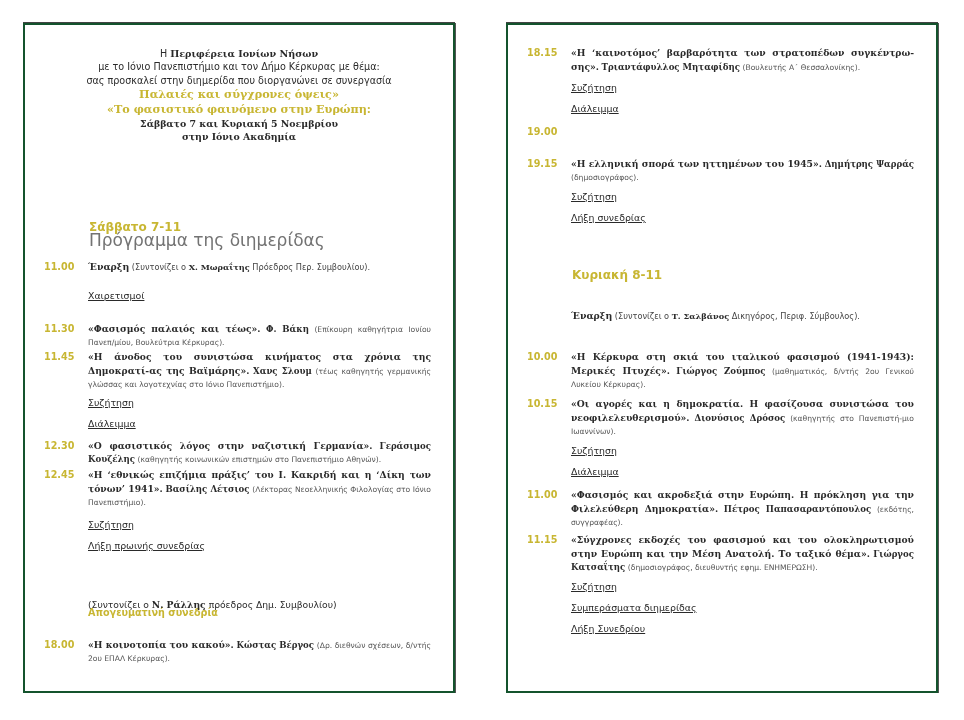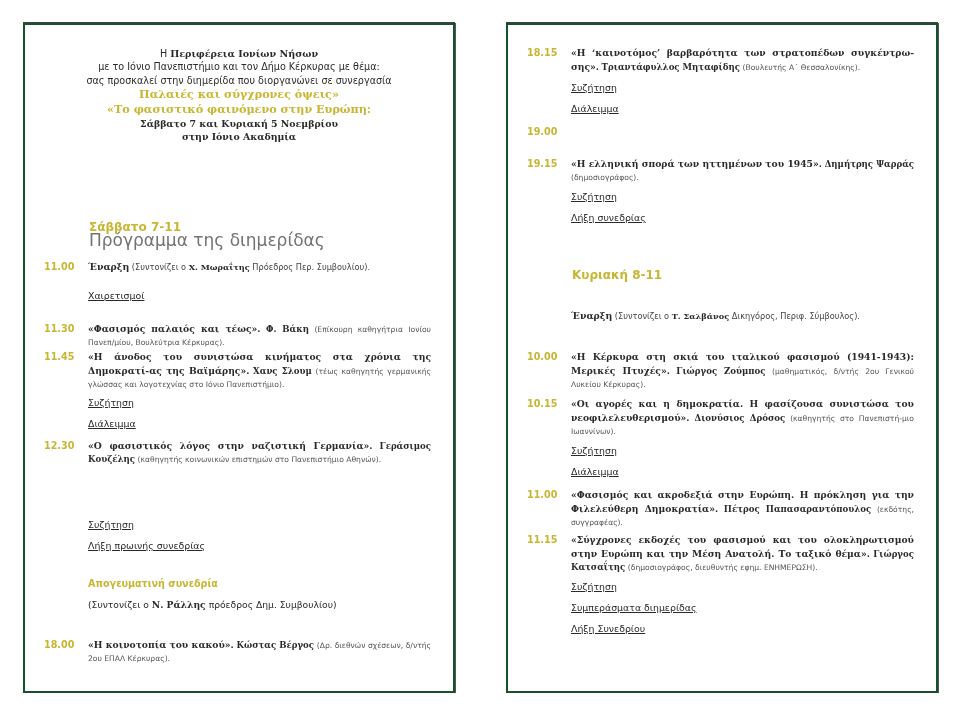--- a/index.html
+++ b/index.html
@@ -19,21 +19,21 @@
   .prog-title { position: absolute; left: 64px; top: 170px; font-size: 17px; color: #737373; margin-top: 35px; }
   .day-title { position: absolute; left: 64px; font-size: 12px; font-weight: bold; color: #c8b632; }
   .row { position: absolute; left: 0; right: 22px; font-size: 8.2px; line-height: 13px; }
   .row .time { position: absolute; left: 19px; top: 0; width: 40px; font-weight: bold;
                color: #c8b632; font-size: 9.6px; }
   .row .body { margin-left: 63px; text-align: justify; }
   .row .title { font-family: "DejaVu Serif", serif; font-weight: bold; font-size: 9.2px; color: #2a2a2a; }
   .row .speaker { font-family: "DejaVu Serif", serif; font-weight: bold; font-size: 8.6px; color: #2a2a2a; }
   .row .affil { color: #555; font-size: 7.6px; }
   .plain { position: absolute; left: 63px; font-size: 9.4px; color: #2a2a2a; text-decoration: underline; }
-  .session { position: absolute; left: 63px; font-size: 9.6px; font-weight: bold; color: #c8b632; }
+  .session { position: absolute; left: 63px; font-size: 9.6px; font-weight: bold; color: #c8b632; margin-top: 29px; }
   .mod { position: absolute; left: 63px; font-size: 9.2px; color: #2a2a2a; }
   .mod b { font-family: "DejaVu Serif", serif; }
   .opening { font-size: 8.2px; }
   .opening .lbl { font-family: "DejaVu Serif", serif; font-weight: bold; font-size: 9.4px; }
   .opening b { font-family: "DejaVu Serif", serif; }
   .opening .rest { color: #444; }
 </style>
 </head>
 <body>
 
@@ -69,20 +69,24 @@
   <div class="row" style="top:325px">
     <span class="time">11.45</span>
     <div class="body"><span class="title">«Η άνοδος του συνιστώσα κινήματος στα χρόνια της Δημοκρατί-ας της Βαϊμάρης».</span> <span class="speaker">Χανς Σλουμ</span> <span class="affil">(τέως καθηγητής γερμανικής γλώσσας και λογοτεχνίας στο Ιόνιο Πανεπιστήμιο).</span></div>
   </div>
   <div class="plain" style="top:372px">Συζήτηση</div>
   <div class="plain" style="top:393px">Διάλειμμα</div>
 
   <div class="row" style="top:414px">
     <span class="time">12.30</span>
     <div class="body"><span class="title">«Ο φασιστικός λόγος στην ναζιστική Γερμανία».</span> <span class="speaker">Γεράσιμος Κουζέλης</span> <span class="affil">(καθηγητής κοινωνικών επιστημών στο Πανεπιστήμιο Αθηνών).</span></div>
+  </div>
+  <div class="row" style="top:443px">
+    <span class="time">12.45</span>
+    <div class="body"><span class="title">«Η ‘εθνικώς επιζήμια πράξις’ του Ι. Κακριδή και η ‘Δίκη των τόνων’ 1941».</span> <span class="speaker">Βασίλης Λέτσιος</span> <span class="affil">(Λέκτορας Νεοελληνικής Φιλολογίας στο Ιόνιο Πανεπιστήμιο).</span></div>
   </div>
   <div class="plain" style="top:494px">Συζήτηση</div>
   <div class="plain" style="top:515px">Λήξη πρωινής συνεδρίας</div>
 
   <div class="session" style="top:553px">Απογευματινή συνεδρία</div>
   <div class="mod" style="top:574px">
     <span>(Συντονίζει ο</span>
     <b>Ν. Ράλλης</b>
     <span>πρόεδρος Δημ. Συμβουλίου)</span>
   </div>

